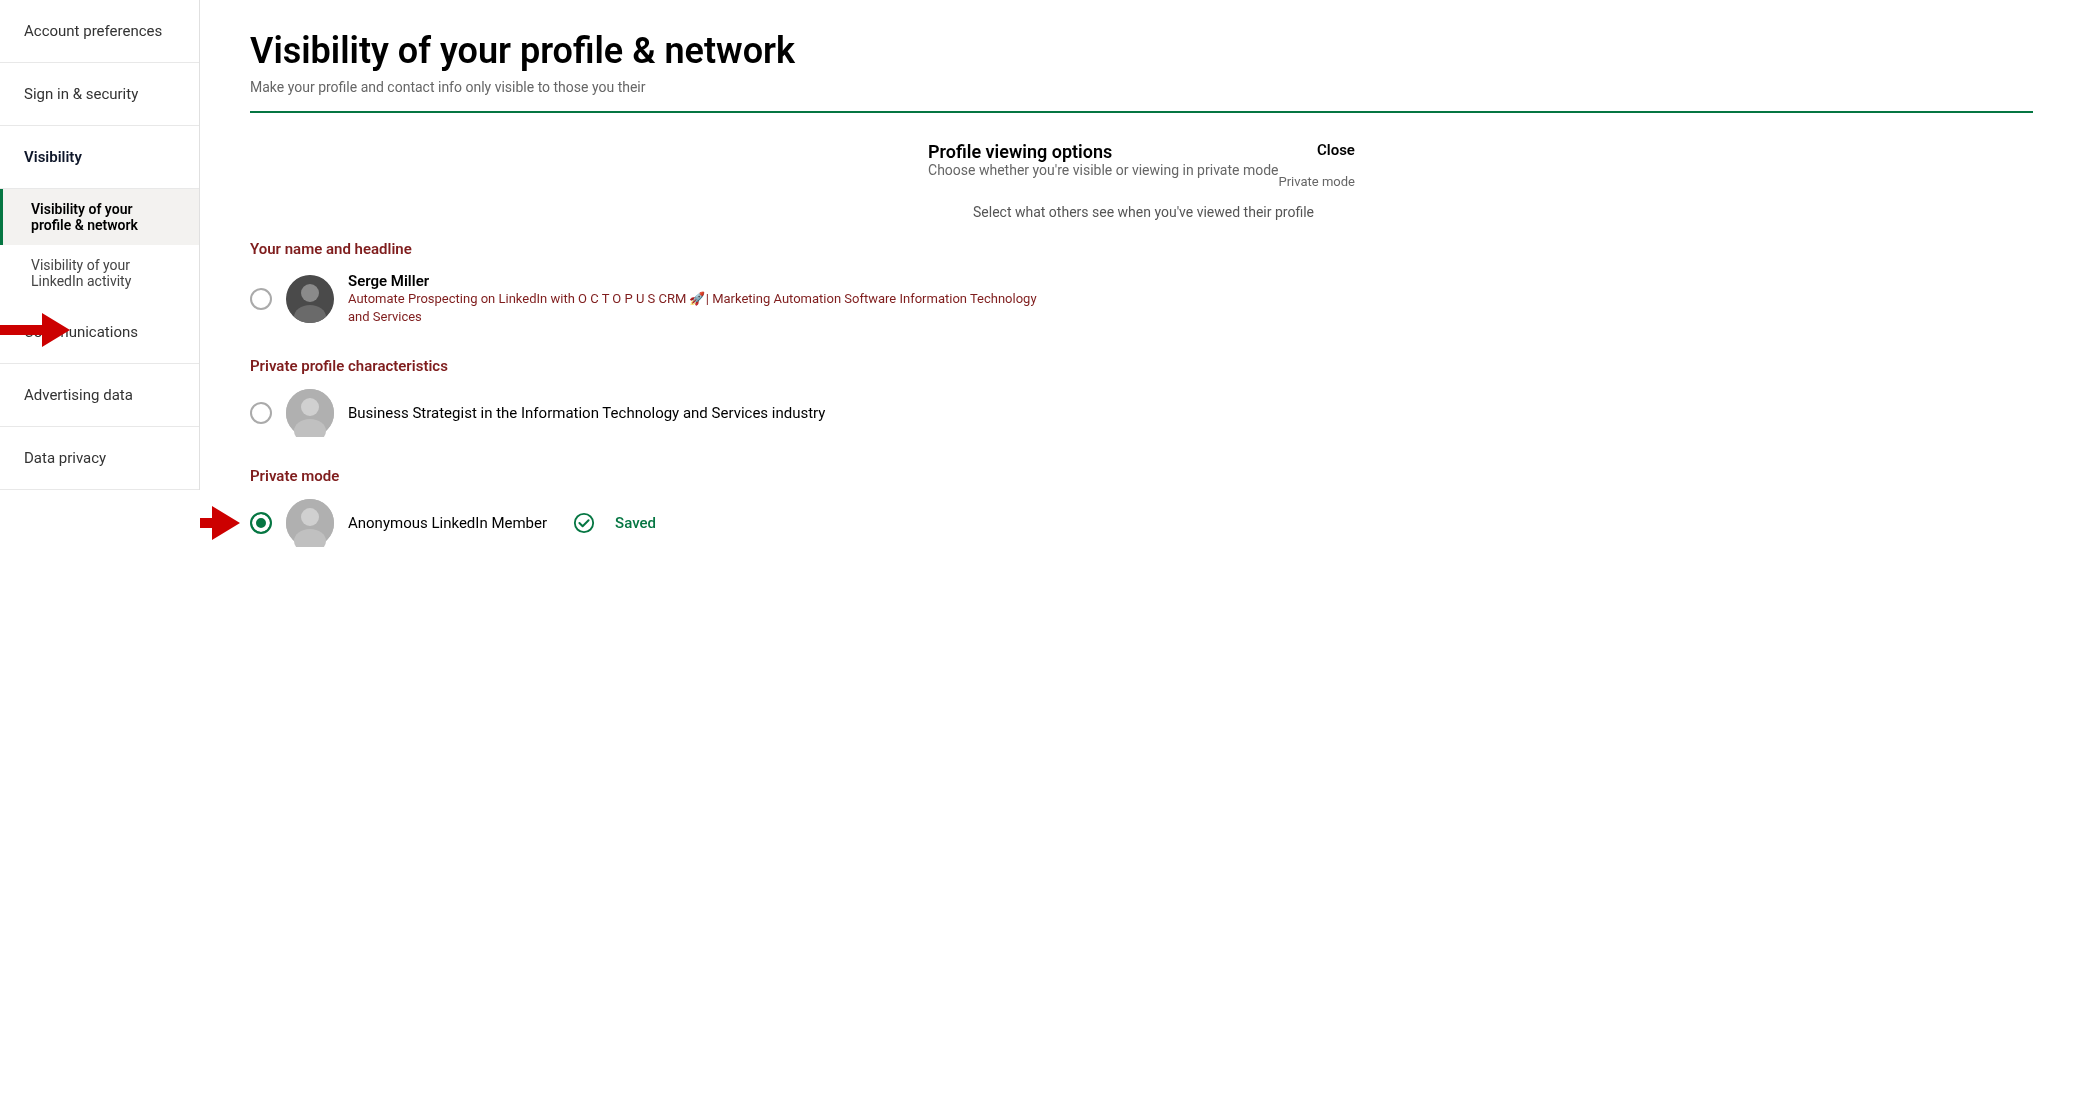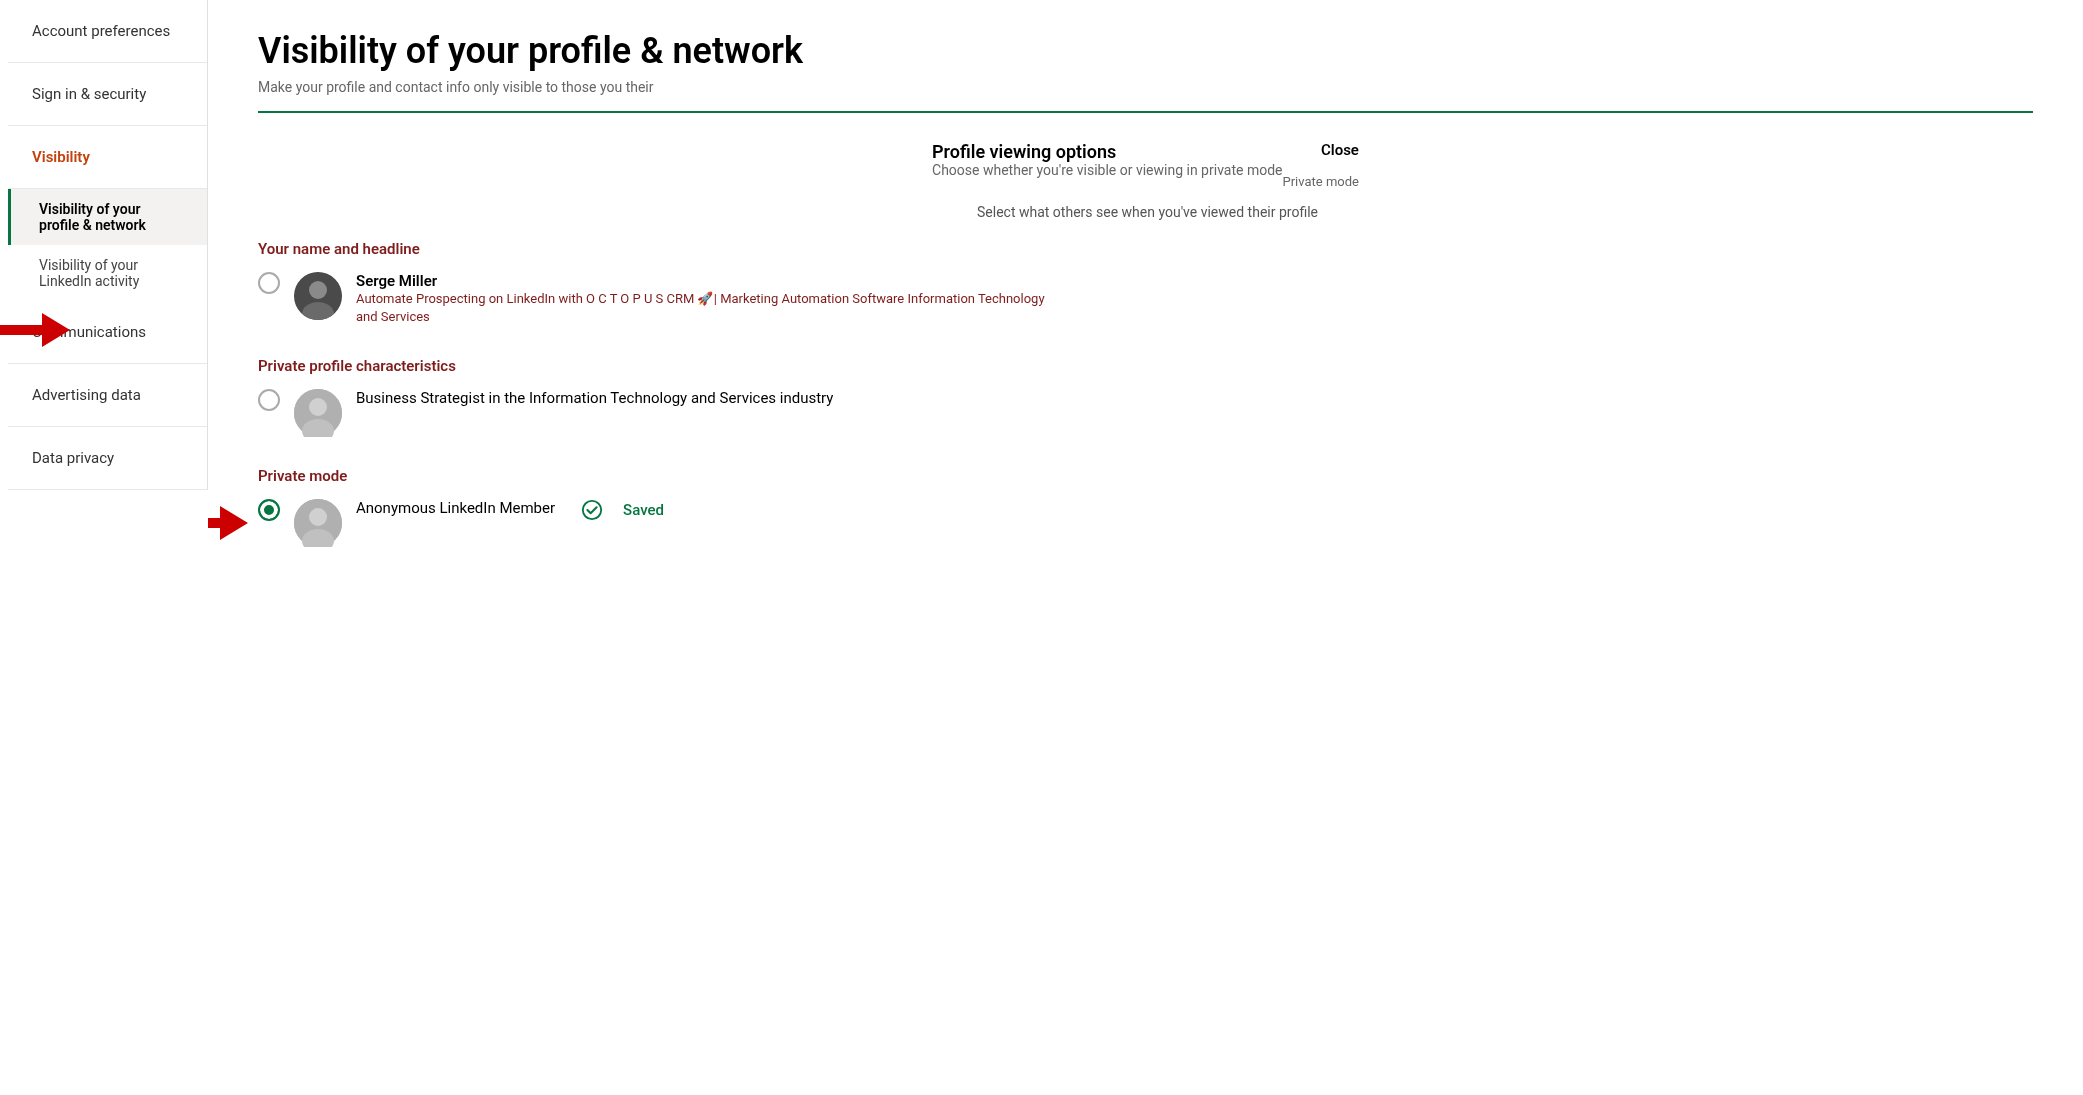--- a/index.html
+++ b/index.html
@@ -26,21 +26,21 @@
       padding: 22px 24px;
       font-size: 15px;
       color: #333;
       cursor: pointer;
       border-bottom: 1px solid #e8e8e8;
       font-weight: 400;
     }
 
     .sidebar-item.active-parent {
       font-weight: 600;
-      color: #c2410c;
+      color: #0f172a;
     }
 
     .sidebar-subitems {
       display: flex;
       flex-direction: column;
     }
 
     .sidebar-subitem {
       padding: 12px 24px 12px 28px;
       font-size: 14px;
@@ -138,21 +138,21 @@
     
     .option-section-label {
       font-size: 15px;
       font-weight: 600;
       color: #7f1d1d;
       margin-bottom: 14px;
     }
 
     .option-row {
       display: flex;
-      align-items: flex-start;
+      align-items: center;
       gap: 14px;
       margin-bottom: 30px;
     }
 
     .radio-btn {
       width: 22px;
       height: 22px;
       border-radius: 50%;
       border: 2px solid #aaa;
       background: #fff;
@@ -236,21 +236,21 @@
 
     .sidebar-wrapper {
       position: relative;
     }
   </style>
 </head>
 <body>
 
 <div class="outer-wrapper">
 
-  <div class="sidebar-wrapper" style="position:relative;padding-left:8px;">
+  <div class="sidebar-wrapper" style="position:relative;">
 
     <svg style="position:absolute;left:-10px;top:305px;z-index:10;" width="80" height="50" viewBox="0 0 80 50">
       <polygon points="0,20 52,20 52,8 80,25 52,42 52,30 0,30" fill="#cc0000"></polygon>
     </svg>
     <div class="sidebar">
       <div class="sidebar-item">
         <span>Account preferences</span>
       </div>
       <div class="sidebar-item">
         <span>Sign in &amp; security</span>

